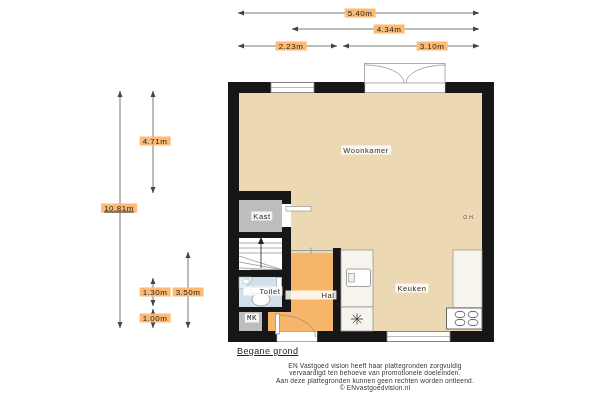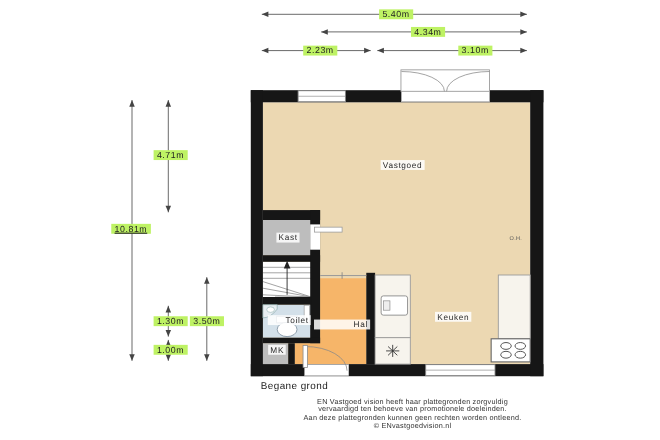--- a/index.html
+++ b/index.html
@@ -2,23 +2,23 @@
 <html><head>
 <meta charset="utf-8">
 <style>
   html,body{margin:0;padding:0;}
   body{width:600px;height:400px;background:#ffffff;position:relative;overflow:hidden;
        font-family:"Liberation Sans", sans-serif;}
   #stage{position:absolute;left:0;top:0;width:600px;height:400px;}
   svg{position:absolute;left:0;top:0;}
   .lbl{position:absolute;transform:translate(-50%,-50%);white-space:nowrap;color:#2b2b2b;}
   .rl{font-size:7.5px;letter-spacing:.6px;background:rgba(255,255,255,.85);padding:0 2px;line-height:9px;}
-  .dl{font-size:8px;letter-spacing:.5px;background:#bef264;padding:0 3px;line-height:9px;color:#222;}
+  .dl{font-size:8px;letter-spacing:.5px;background:#fdba74;padding:0 3px;line-height:9px;color:#222;}
   .tiny{font-size:5px;letter-spacing:.3px;color:#555;background:none;}
-  #floor-title{position:absolute;left:237px;top:346px;font-size:9px;letter-spacing:.4px;color:#222;}
+  #floor-title{position:absolute;left:237px;top:346px;font-size:9px;letter-spacing:.4px;color:#222;text-decoration:underline;}
   #disclaimer{position:absolute;left:225px;top:362px;width:300px;text-align:center;
               font-size:6.6px;line-height:7.4px;color:#333;letter-spacing:.2px;}
   .dim{stroke:#555;stroke-width:.8;fill:none;marker-start:url(#ahS);marker-end:url(#ahE);}
   .thin{stroke:#888;stroke-width:.7;fill:none;}
 </style>
 </head>
 <body>
 
 <div id="stage">
 
@@ -142,26 +142,26 @@
   <div class="lbl dl" style="left:360px;top:13px;">5.40m</div>
   <div class="lbl dl" style="left:389px;top:29px;">4.34m</div>
   <div class="lbl dl" style="left:291px;top:46px;text-align:right;">2.23m</div>
   <div class="lbl dl" style="left:432px;top:46px;">3.10m</div>
   <div class="lbl dl" style="left:119px;top:208px;text-decoration:underline;">10.81m</div>
   <div class="lbl dl" style="left:155px;top:141px;">4.71m</div>
   <div class="lbl dl" style="left:155px;top:292px;">1.30m</div>
   <div class="lbl dl" style="left:188px;top:292px;">3.50m</div>
   <div class="lbl dl" style="left:155px;top:318px;text-align:center;">1.00m</div>
 
-  <div class="lbl rl" style="left:366px;top:150px;">Vastgoed</div>
+  <div class="lbl rl" style="left:366px;top:150px;">Woonkamer</div>
   <div class="lbl rl" style="left:262px;top:216px;">Kast</div>
   <div class="lbl rl" style="left:263px;top:291px;padding-left:16px;">Toilet</div>
   <div class="lbl rl" style="left:311px;top:295px;padding-left:36px;">Hal</div>
   <div class="lbl rl" style="left:412px;top:288px;">Keuken</div>
-  <div class="lbl rl" style="left:252px;top:318px;">MK</div>
+  <div class="lbl rl" style="left:252px;top:318px;font-family:Liberation Mono, monospace;">MK</div>
   <div class="lbl tiny" style="left:469px;top:217px;">O.H.</div>
 
   <div id="floor-title">Begane grond</div>
   <div id="disclaimer">
     <div>EN Vastgoed vision heeft haar plattegronden zorgvuldig</div>
     <div>vervaardigd ten behoeve van promotionele doeleinden.</div>
     <div>Aan deze plattegronden kunnen geen rechten worden ontleend.</div>
     <div>© ENvastgoedvision.nl</div>
   </div>
 

